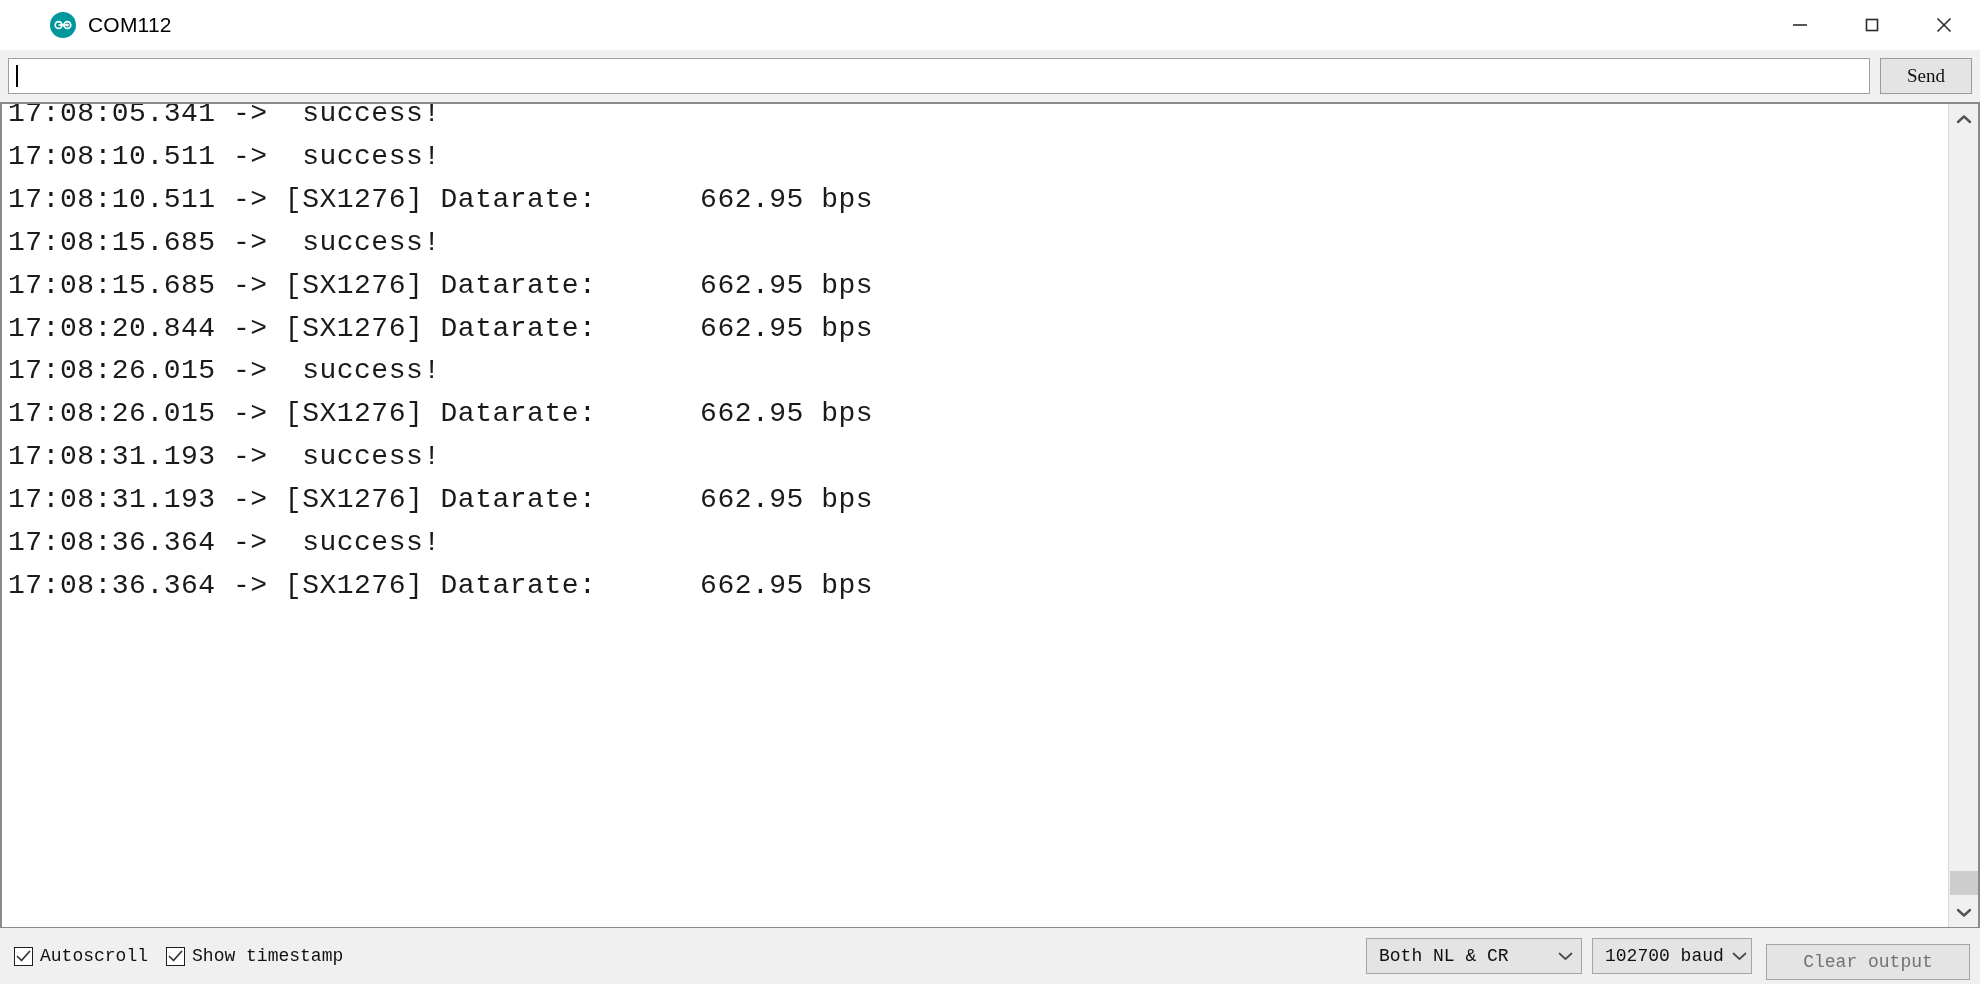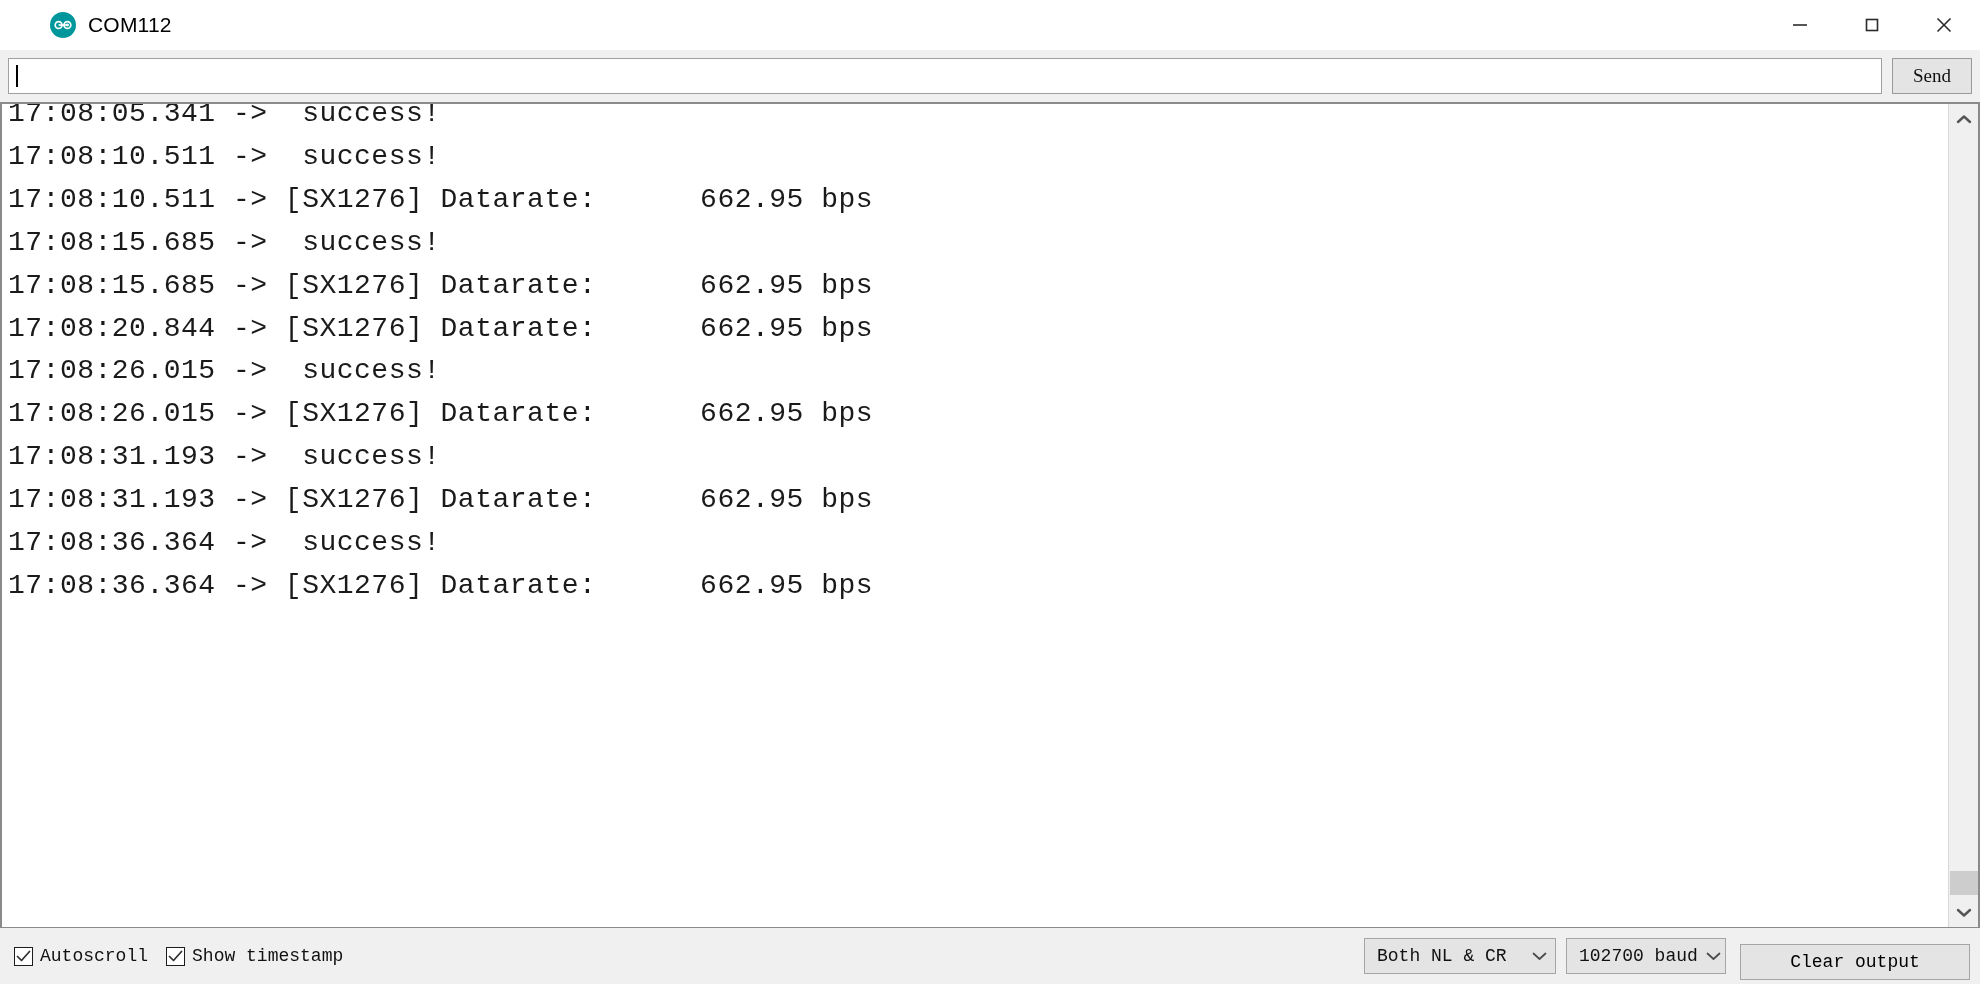--- a/index.html
+++ b/index.html
@@ -102,21 +102,21 @@
     height: 22px;
     background: #000000;
     margin-left: 1px;
   }
   .cmd-input-text {
     font-family: "Liberation Mono", monospace;
     font-size: 17px;
     color: #000;
   }
   .send-btn {
-    width: 80px;
+    width: 92px;
     height: 36px;
     background: #e4e4e4;
     border: 1px solid #9a9a9a;
     box-sizing: border-box;
     display: flex;
     align-items: center;
     justify-content: center;
     font-family: "Liberation Serif", serif;
     font-size: 19px;
     color: #111111;
@@ -236,43 +236,43 @@
     background: #e4e4e4;
     border: 1px solid #a5a5a5;
     box-sizing: border-box;
     display: flex;
     align-items: center;
     justify-content: space-between;
     padding: 0 8px 0 12px;
     margin-left: 10px;
     cursor: default;
   }
-  .dd-nlcr { width: 192px; }
+  .dd-nlcr { width: 216px; }
   .dd-baud { width: 160px; }
   .dd-label {
     font-family: "Liberation Mono", monospace;
     font-size: 18px;
     color: #111111;
     white-space: nowrap;
   }
   .chev { margin-left: 8px; display: flex; align-items: center; }
   .chev svg { display: block; }
   .clear-btn {
     height: 36px;
-    width: 230px;
+    width: 204px;
     background: #e4e4e4;
     border: 1px solid #a5a5a5;
     box-sizing: border-box;
     display: flex;
     align-items: center;
     justify-content: center;
     margin-left: 14px;
     font-family: "Liberation Mono", monospace;
     font-size: 18px;
-    color: #000000;
+    color: #737373;
     cursor: default;
     margin-top: 11px;
   }
 </style>
 </head>
 <body>
 
 <div id="app">
 
   <div class="titlebar">

